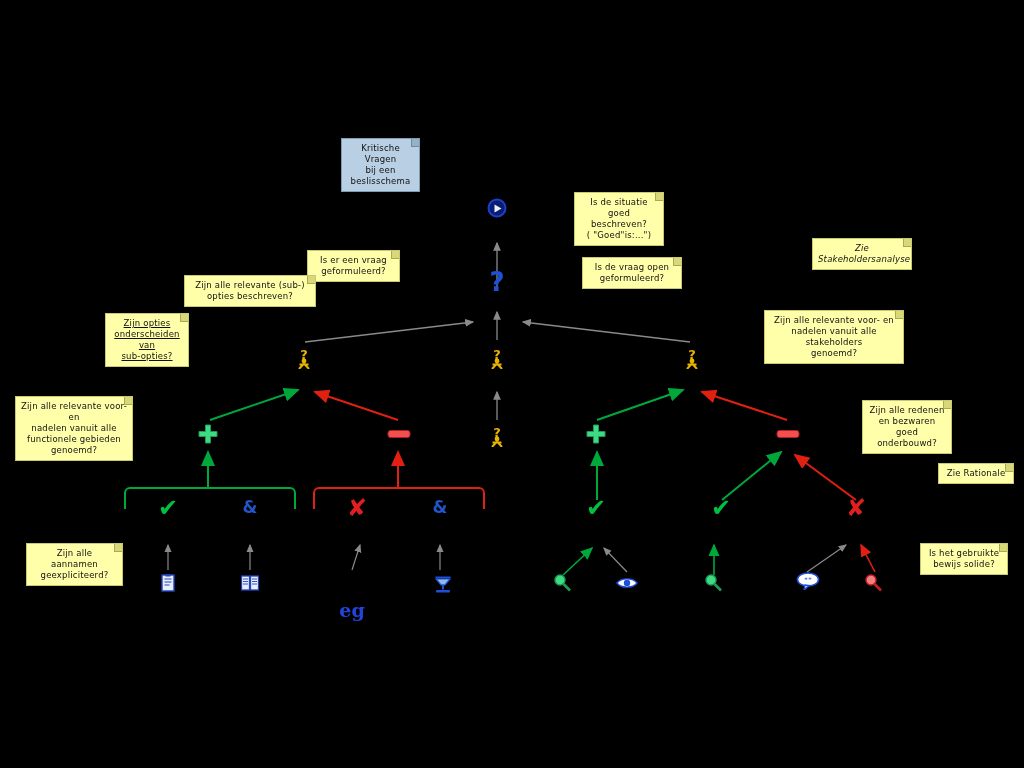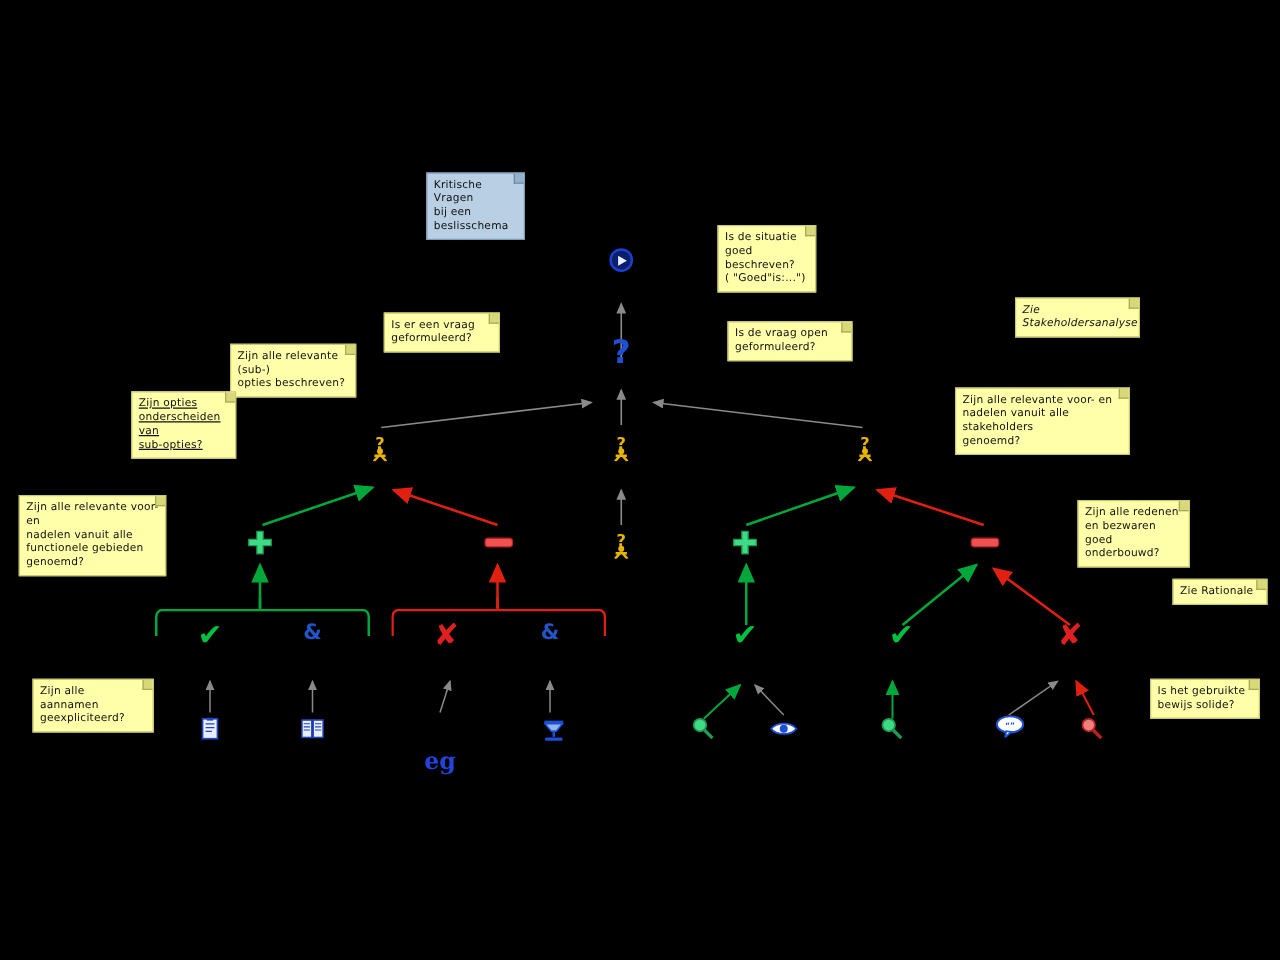--- a/index.html
+++ b/index.html
@@ -21,21 +21,21 @@
     pointer-events: none;
   }
   .note {
     position: absolute;
     background: #ffffaa;
     color: #111111;
     border: 1px solid #c9c96f;
     font-family: "DejaVu Sans", sans-serif;
     font-size: 8.5px;
     line-height: 11px;
-    text-align: left;
+    text-align: center;
     padding: 4px 5px 4px 5px;
     white-space: pre-line;
     letter-spacing: 0.2px;
   }
   .note::after {
     content: "";
     position: absolute;
     top: 0; right: 0;
     width: 7px; height: 7px;
     background: #d8d87a;
@@ -144,34 +144,34 @@
     <line x1="875" y1="572" x2="861" y2="545" stroke="#e02010" stroke-width="1.6" marker-end="url(#arr)"></line>
 
     <line x1="208" y1="487" x2="208" y2="478" stroke="#00a83c" stroke-width="2"></line>
     <line x1="398" y1="487" x2="398" y2="478" stroke="#e02010" stroke-width="2"></line>
   </svg>
 
   <div class="note blue" style="left:341px; top:138px; width:79px;">Kritische Vragen
 bij een
 beslisschema</div>
 
-  <div class="note" style="left:574px; top:180px; width:79px;">Is de situatie goed
+  <div class="note" style="left:574px; top:192px; width:90px;">Is de situatie goed
 beschreven?
 ( "Goed"is:...")</div>
 
   <div class="note" style="left:307px; top:250px; width:93px;">Is er een vraag
 geformuleerd?</div>
 
   <div class="note" style="left:582px; top:257px; width:100px;">Is de vraag open
 geformuleerd?</div>
 
   <div class="note" style="left:812px; top:238px; width:100px;font-style:italic;">Zie
 Stakeholdersanalyse</div>
 
-  <div class="note" style="left:184px; top:275px; width:101px;">Zijn alle relevante (sub-)
+  <div class="note" style="left:184px; top:275px; width:132px;">Zijn alle relevante (sub-)
 opties beschreven?</div>
 
   <div class="note" style="left:105px; top:313px; width:84px;text-decoration:underline;">Zijn opties
 onderscheiden van
 sub-opties?</div>
 
 
   <div class="note" style="left:15px; top:396px; width:118px;">Zijn alle relevante voor- en
 nadelen vanuit alle
 functionele gebieden

